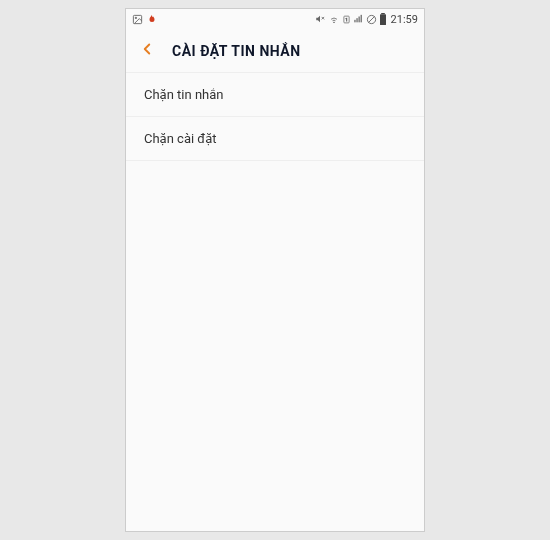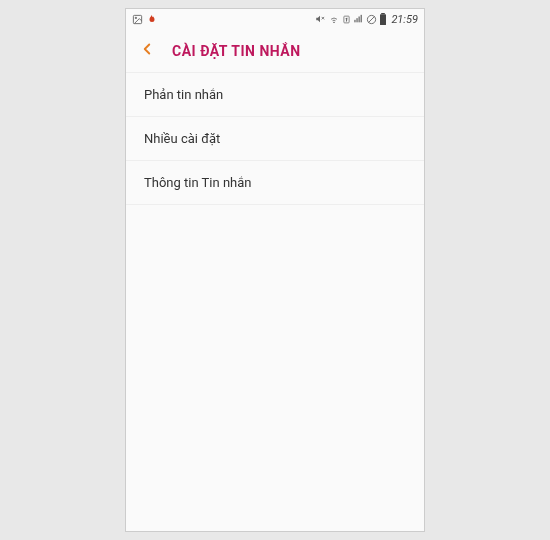--- a/index.html
+++ b/index.html
@@ -27,21 +27,20 @@
     }
     .status-bar {
       height: 20px;
       background: #fafafa;
       display: flex;
       justify-content: space-between;
       align-items: center;
       padding: 0 6px;
       font-size: 10px;
       color: #555;
-      font-style: italic;
     }
     .status-left {
       display: flex;
       align-items: center;
       gap: 4px;
     }
     .status-right {
       display: flex;
       align-items: center;
       gap: 2px;
@@ -64,21 +63,21 @@
     }
     .back-arrow {
       color: #e67e22;
       font-size: 20px;
       margin-right: 16px;
       cursor: pointer;
     }
     .header-title {
       font-size: 14px;
       font-weight: 700;
-      color: #be185d;
+      color: #0f172a;
       letter-spacing: 0.5px;
     }
     .settings-list {
       background: #fafafa;
     }
     .settings-item {
       padding: 14px 18px;
       font-size: 13px;
       color: #333;
       border-bottom: 1px solid #eee;
@@ -164,23 +163,20 @@
     <span class="back-arrow">
       <svg width="18" height="18" viewBox="0 0 24 24" fill="none" stroke="#e67e22" stroke-width="2.5" stroke-linecap="round" stroke-linejoin="round">
           <polyline points="15 18 9 12 15 6"></polyline>
         </svg>
     </span>
     <span class="header-title">CÀI ĐẶT TIN NHẮN</span>
   </div>
 
   <div class="settings-list">
     <div class="settings-item">
-      <span>Phản tin nhắn</span>
+      <span>Chặn tin nhắn</span>
     </div>
     <div class="settings-item">
-      <span>Nhiều cài đặt</span>
-    </div>
-    <div class="settings-item">
-      <span>Thông tin Tin nhắn</span>
+      <span>Chặn cài đặt</span>
     </div>
   </div>
 
 </div>
 
 </body></html>

